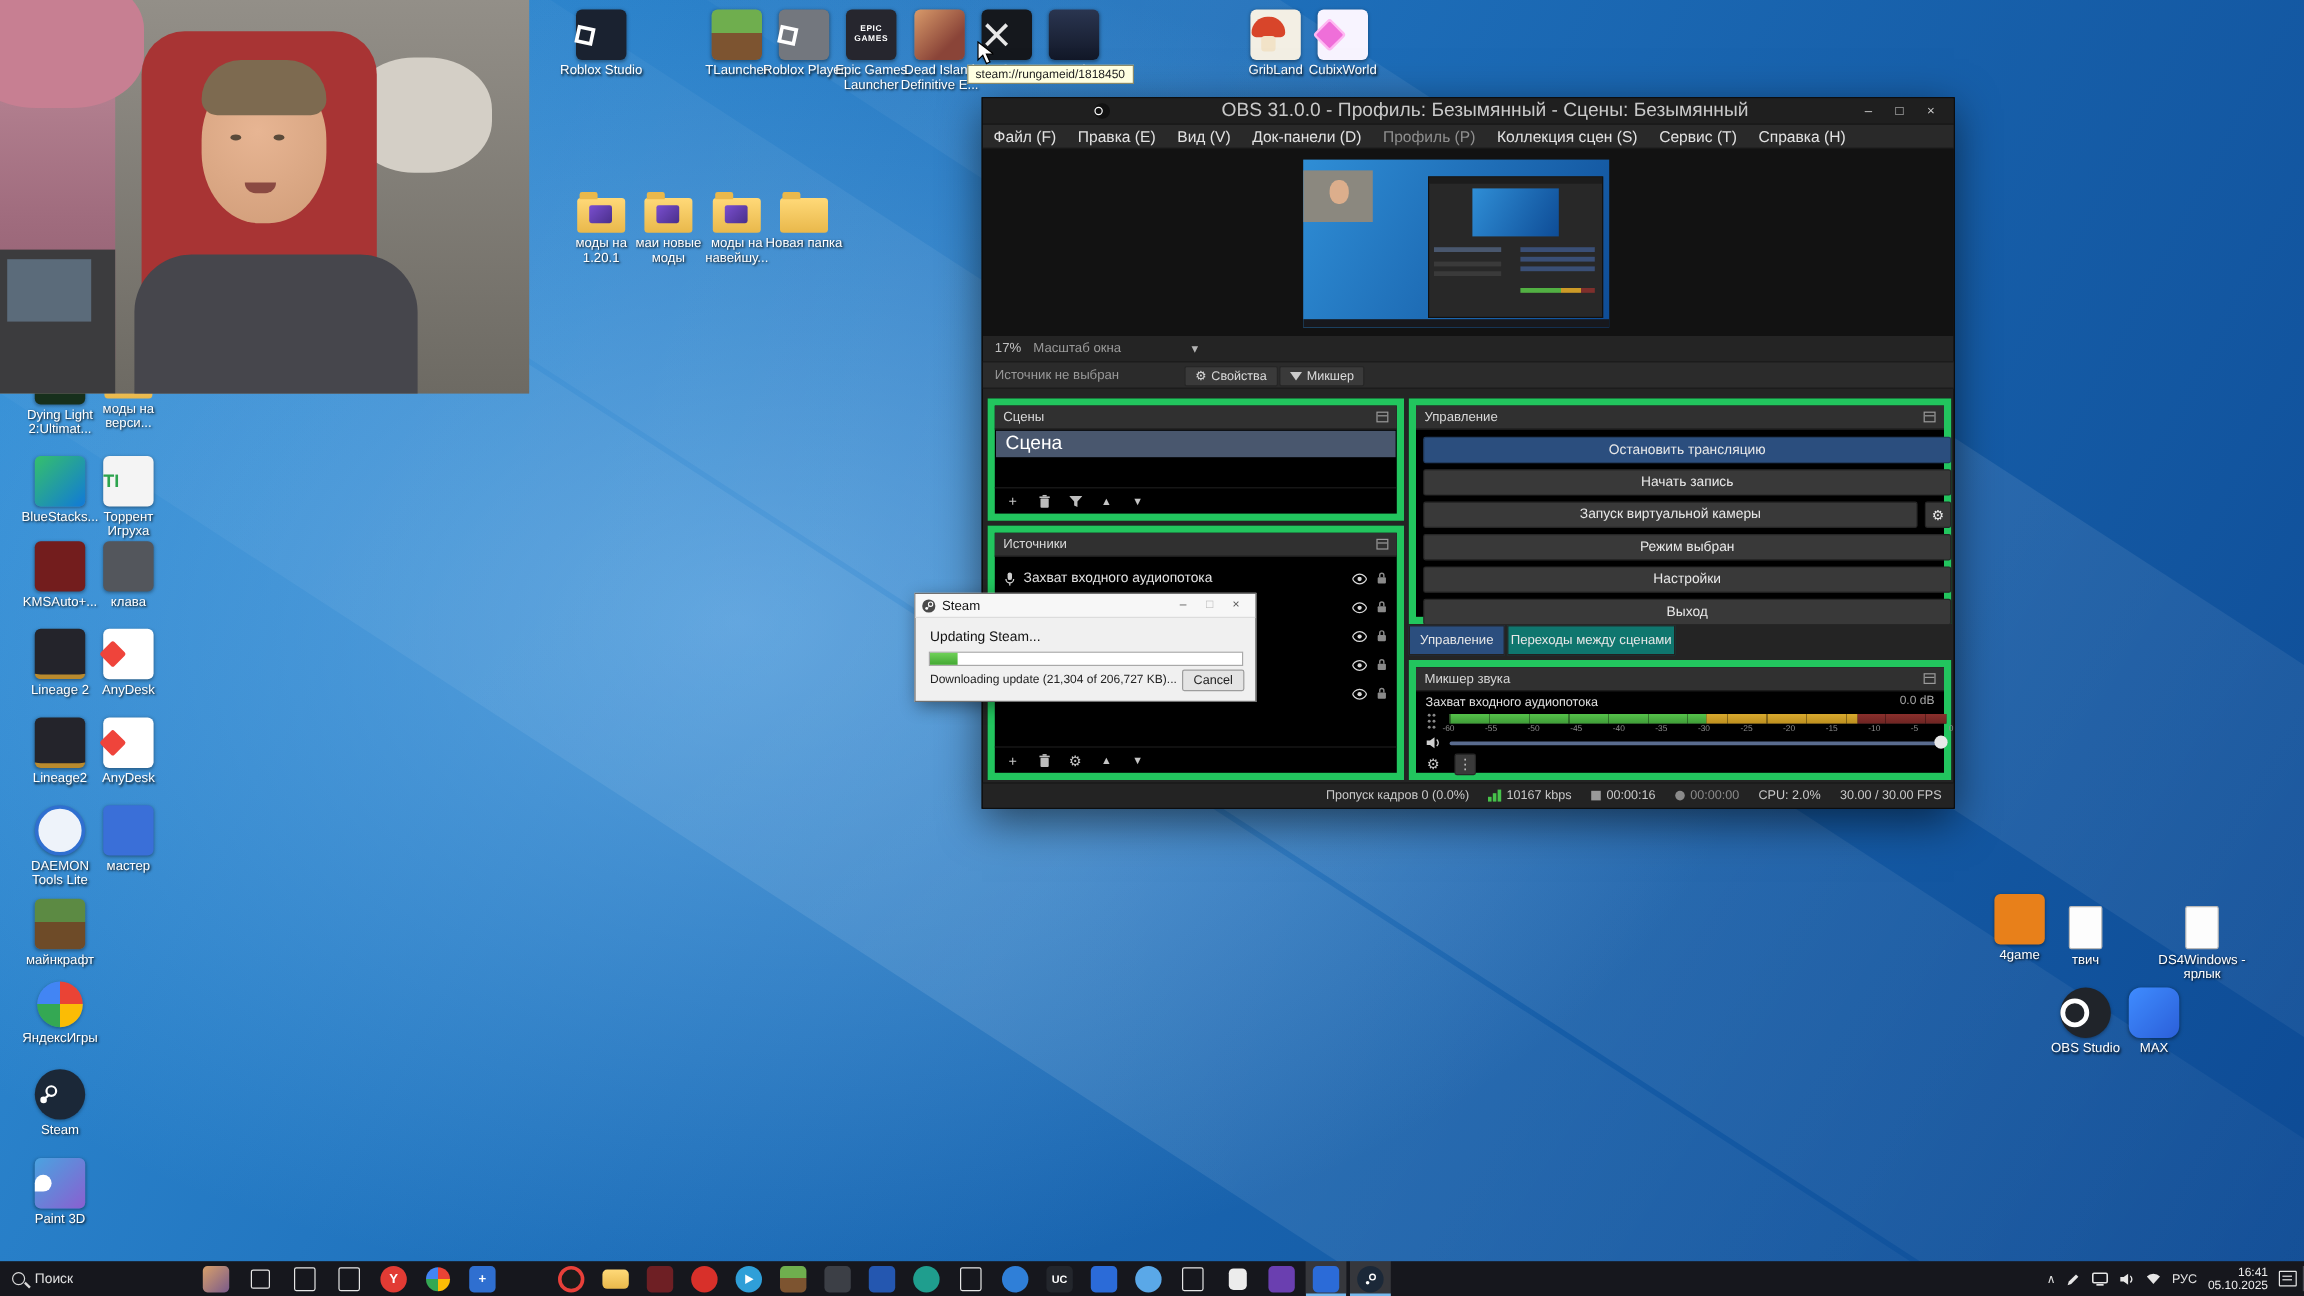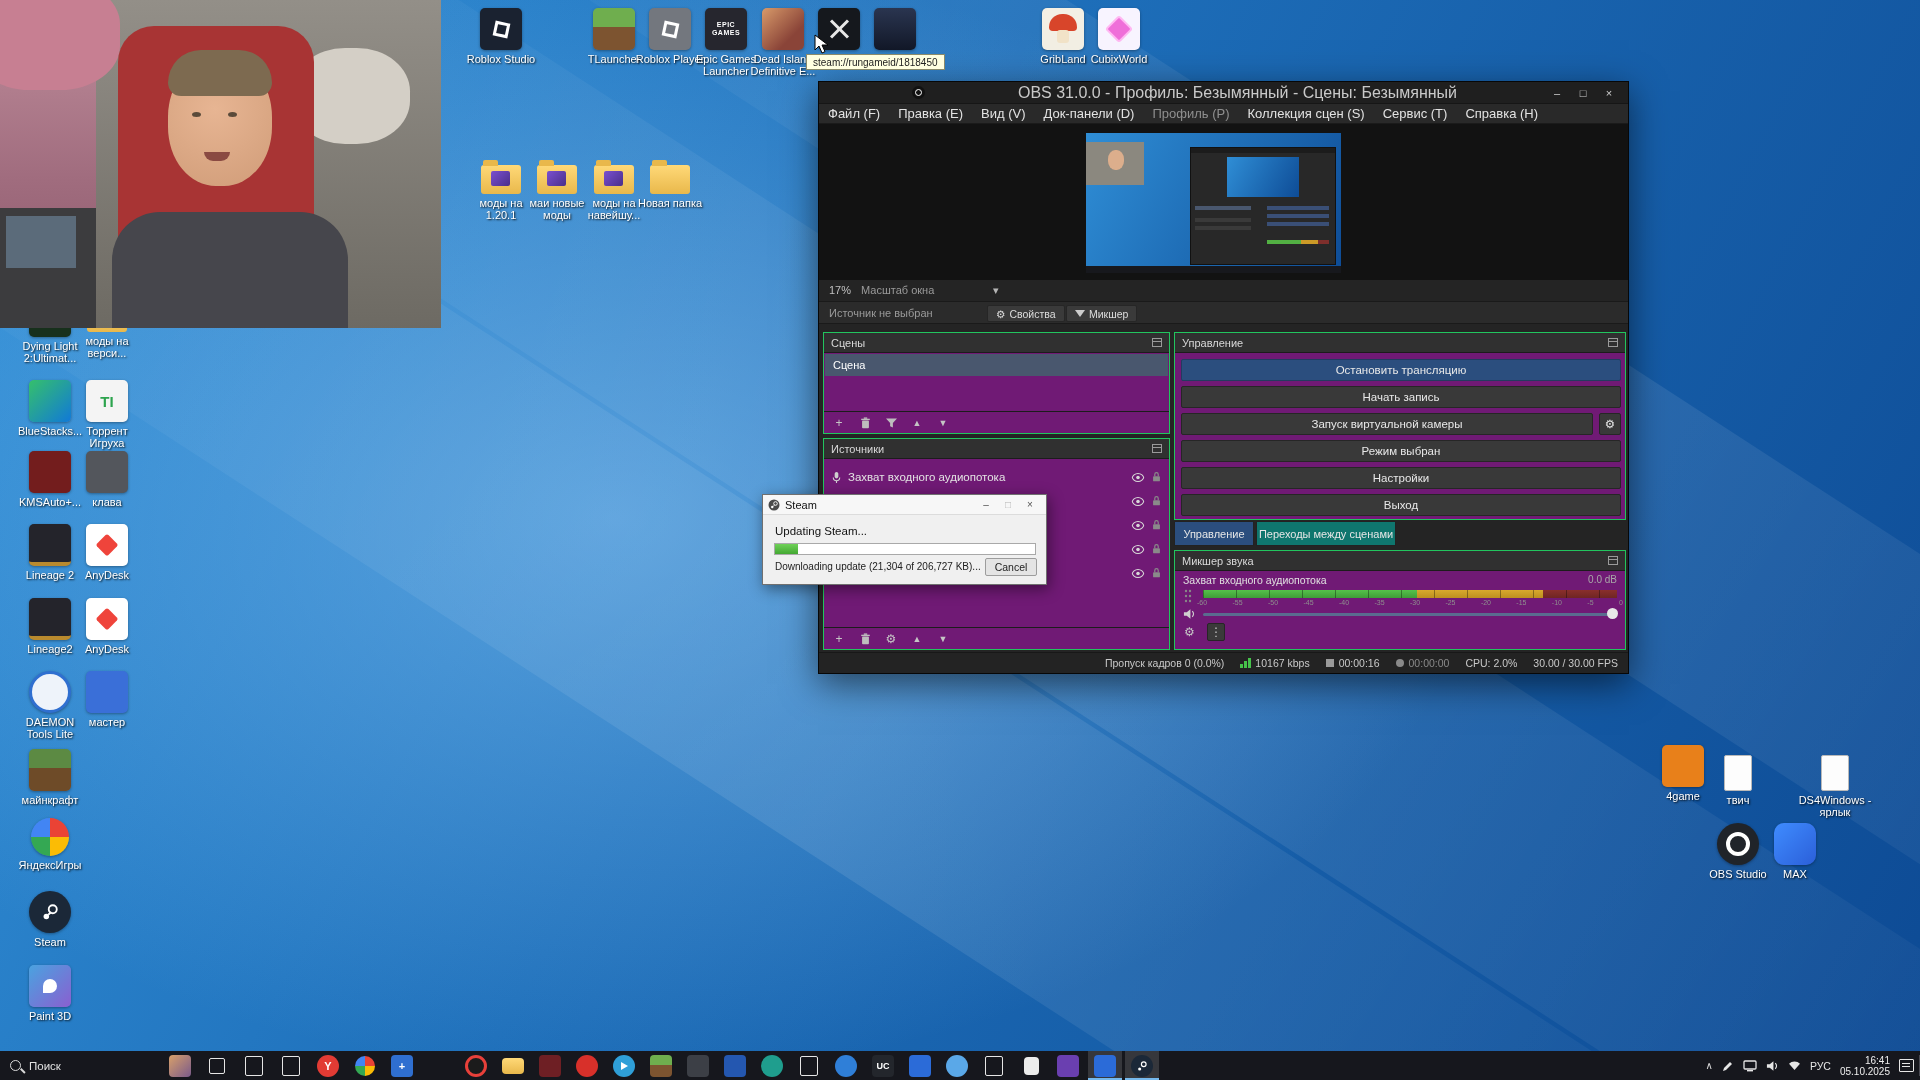--- a/index.html
+++ b/index.html
@@ -9,21 +9,21 @@
   .abs{position:absolute}
 
   
   #wallpaper{position:absolute;inset:0;background:
     radial-gradient(1400px 900px at 32% 48%, rgba(130,195,245,.55), rgba(0,0,0,0) 62%),
     linear-gradient(118deg,#3391d8 0%,#1e6fba 42%,#0d4a94 100%);}
   .beam{position:absolute;width:2600px;height:260px;background:linear-gradient(90deg,rgba(255,255,255,0),rgba(255,255,255,.10),rgba(255,255,255,0));transform:rotate(33deg);transform-origin:0 0;pointer-events:none}
 
   
   .dcell{position:absolute;width:76px;text-align:center;color:#fff;z-index:2}
-  .dic{width:42px;height:42px;margin:0 auto;border-radius:5px;position:relative;display:flex;align-items:center;justify-content:center;box-shadow:0 1px 3px rgba(0,0,0,.35)}
+  .dic{width:42px;height:42px;margin:0 auto;border-radius:5px;position:relative;display:flex;align-items:center;box-shadow:0 1px 3px rgba(0,0,0,.35)}
   .dic.circ{border-radius:50%}
   .dlabel{margin-top:3px;font-size:11px;line-height:12px;text-shadow:1px 1px 2px rgba(0,0,0,.95);overflow-wrap:break-word}
   .tilt-sq{width:15px;height:15px;border:3px solid #fff;transform:rotate(12deg)}
   .gem{width:20px;height:20px;background:#ef6fd9;border:2px solid #ffb8f2;transform:rotate(45deg);border-radius:3px}
   .xmark{position:relative;width:24px;height:24px}
   .xmark::before,.xmark::after{content:"";position:absolute;left:11px;top:0;width:3px;height:24px;background:#e8e8e8}
   .xmark::before{transform:rotate(45deg)}.xmark::after{transform:rotate(-45deg)}
   .mush{position:relative;width:30px;height:30px}
   .mush::before{content:"";position:absolute;left:1px;top:0;width:28px;height:17px;background:#d8452a;border-radius:14px 14px 4px 4px}
   .mush::after{content:"";position:absolute;left:9px;top:16px;width:12px;height:13px;background:#f2e3c8;border-radius:3px}
@@ -68,25 +68,25 @@
   .t-cam i{position:absolute;left:22px;top:8px;width:16px;height:20px;background:#dcae8c;border-radius:45%}
   .t-win{position:absolute;left:104px;top:14px;width:146px;height:118px;background:#282828;border:1px solid #111}
   .t-win .tbar{position:absolute;left:0;top:0;width:100%;height:5px;background:#1c1c1c}
   .t-prev{position:absolute;left:36px;top:9px;width:72px;height:40px;background:linear-gradient(118deg,#2f8ed6,#0e4c96)}
   .t-row{position:absolute;height:4px;background:#3a4f76}
   .t-mix{position:absolute;left:76px;top:92px;width:62px;height:4px;background:linear-gradient(90deg,#52b043 55%,#cc9a27 55% 82%,#7e2f2c 82%)}
   .t-task{position:absolute;left:0;bottom:0;width:100%;height:7px;background:#17181d}
   #zoom-row{position:absolute;left:0;top:198px;width:100%;height:20px;display:flex;align-items:center;color:#9a9a9a;font-size:11px}
   #src-bar{position:absolute;left:0;top:219px;width:100%;height:23px;background:#2b2b2b;border-top:1px solid #1a1a1a;border-bottom:1px solid #1a1a1a;display:flex;align-items:center}
   .sbtn{position:absolute;top:3px;height:17px;background:#3a3a3a;border:1px solid #262626;border-radius:2px;color:#dcdcdc;font-size:10.5px;display:flex;align-items:center;justify-content:center;gap:4px;padding:0 8px}
-  .panel{position:absolute;background:#701a75;border:1px solid #22c55e}
+  .panel{position:absolute;background:#000000;border:6px solid #22c55e}
   .phead{height:20px;padding:0 7px;font-size:11px;color:#d8d8d8;background:#303030;border-bottom:1px solid #1c1c1c;display:flex;align-items:center;justify-content:space-between}
   .pbtn{width:10px;height:9px;border:1px solid #9a9a9a;position:relative}
   .pbtn::after{content:"";position:absolute;left:0;top:2px;width:100%;height:1px;background:#9a9a9a}
-  .scene-item{position:absolute;left:1px;right:1px;height:22px;line-height:22px;padding:0 8px;font-size:11px;color:#fff;background:#49576e}
+  .scene-item{position:absolute;left:1px;right:1px;height:22px;line-height:22px;padding:0 8px;font-size:16px;color:#fff;background:#49576e}
   .ptool{position:absolute;left:0;bottom:0;width:100%;height:22px;border-top:1px solid #1c1c1c;display:flex;align-items:center;gap:12px;padding:0 8px;color:#c5c5c5;font-size:12px}
   .ptool .tico{display:flex;align-items:center;justify-content:center;width:14px}
   .srow{position:absolute;left:1px;right:1px;height:24px;display:flex;align-items:center;padding:0 6px;gap:6px;font-size:11.5px;color:#e3e3e3}
   .srow .grow{flex:1}
   .cbtn{position:absolute;left:6px;width:440px;height:22px;background:#393939;border:1px solid #262626;border-radius:2px;color:#e8e8e8;font-size:11.5px;display:flex;align-items:center;justify-content:center}
   .cbtn.primary{background:#2b4e7e;border-color:#223c60}
   .tab{position:absolute;top:0;height:25px;display:flex;align-items:center;justify-content:center;font-size:11px;color:#e6e6e6;background:#0f766e;border:1px solid #222}
   .tab.active{background:#2b4e7e}
   #meter{position:absolute;left:28px;top:39px;width:414px;height:8px;background:#1d1d1d;display:flex}
   #meter .seg-g{width:214px;background:linear-gradient(#55c24a,#3f9c38)}

